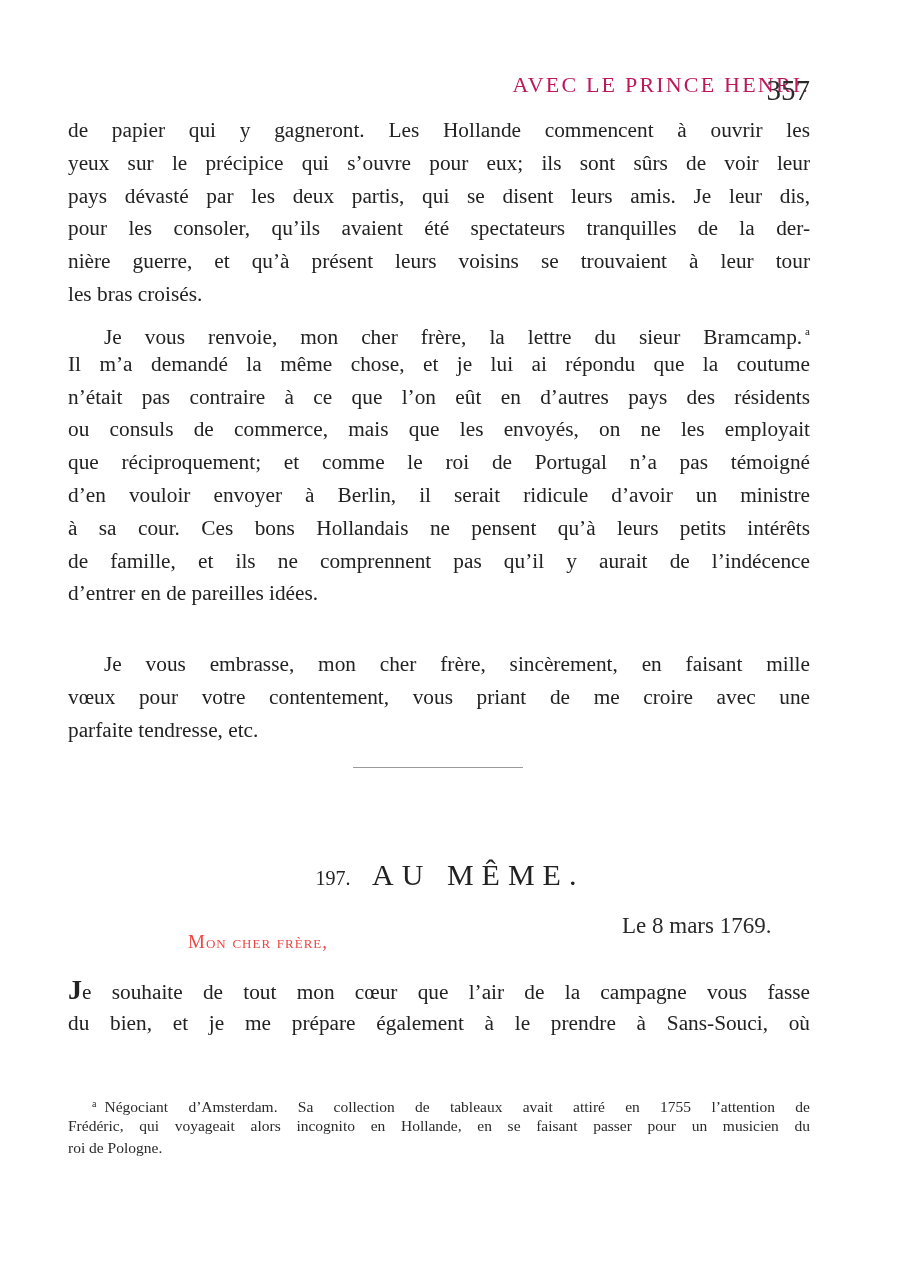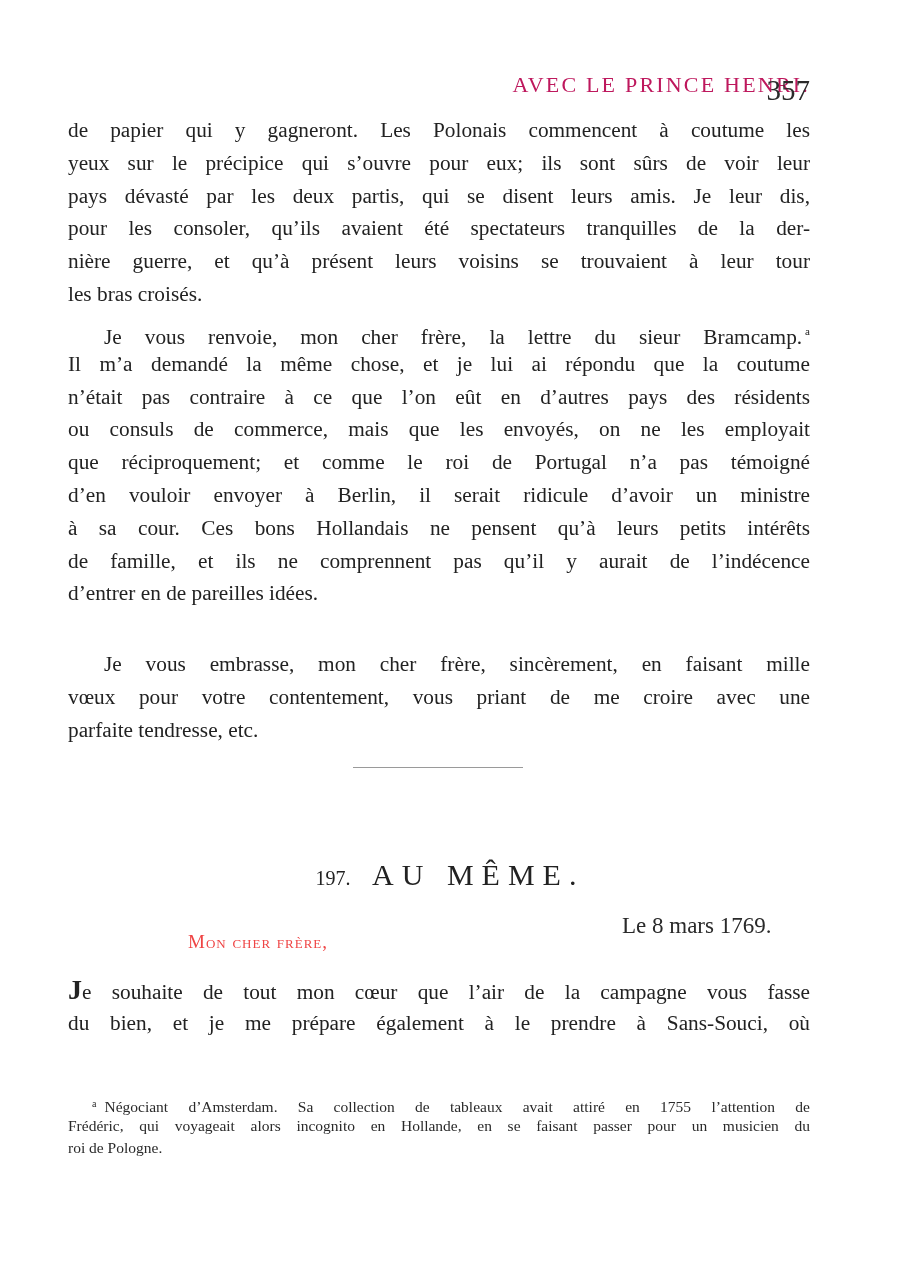--- a/index.html
+++ b/index.html
@@ -58,21 +58,21 @@
 </style>
 </head>
 <body>
 
 <div class="header">
   <div class="running-title">AVEC LE PRINCE HENRI.</div>
   <div class="page-number">357</div>
 </div>
 
 <div class="body-text block1">
-  <span class="line">de papier qui y gagneront. Les Polonais commencent à coutume les</span>
+  <span class="line">de papier qui y gagneront. Les Hollande commencent à ouvrir les</span>
   <span class="line">yeux sur le précipice qui s’ouvre pour eux; ils sont sûrs de voir leur</span>
   <span class="line">pays dévasté par les deux partis, qui se disent leurs amis. Je leur dis,</span>
   <span class="line">pour les consoler, qu’ils avaient été spectateurs tranquilles de la der-</span>
   <span class="line">nière guerre, et qu’à présent leurs voisins se trouvaient à leur tour</span>
   <span class="line last">les bras croisés.</span>
 </div>
 
 <div class="body-text block2">
   <span class="line indent"><span>Je vous renvoie, mon cher frère, la lettre du sieur Bramcamp.</span><sup class="note">a</sup></span>
   <span class="line">Il m’a demandé la même chose, et je lui ai répondu que la coutume</span>

